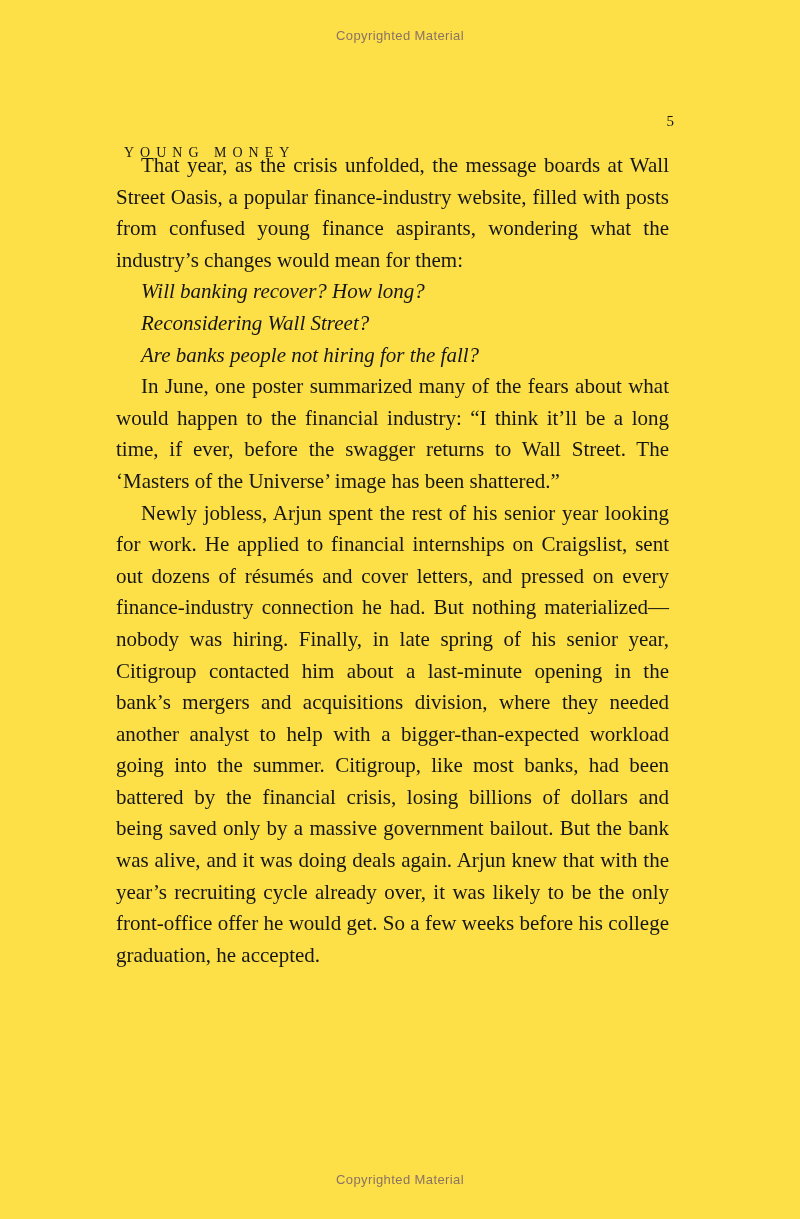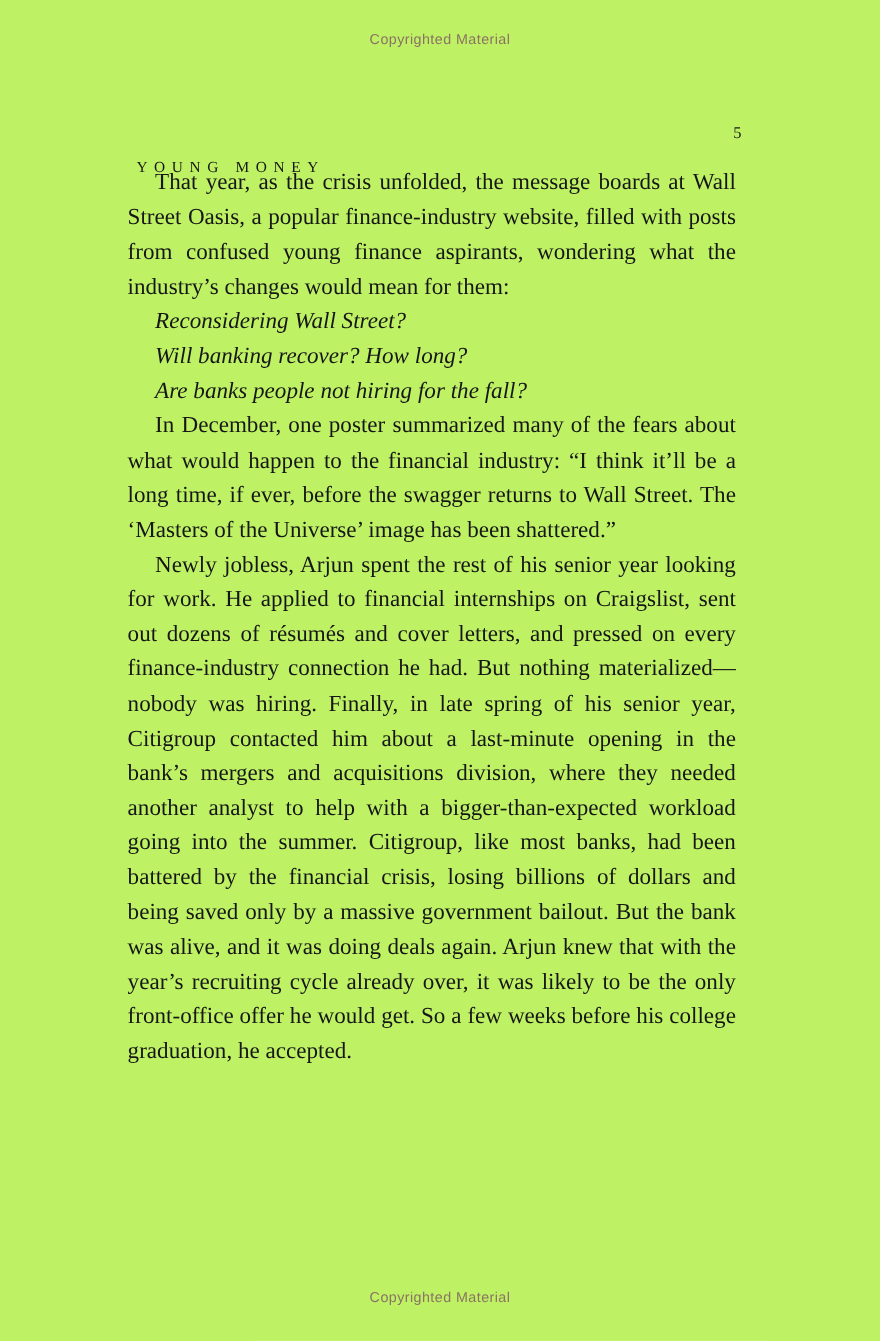--- a/index.html
+++ b/index.html
@@ -2,21 +2,21 @@
 <html style="--copyright: #8a7265; --text: #161616;"><head>
 <meta charset="utf-8">
 <style>
   * { margin: 0; padding: 0; box-sizing: border-box; }
   html, body { background: #ffffff; }
   .page {
     position: relative;
     width: 800px;
     height: 1219px;
     margin: 0 auto;
-    background: #bef264;
+    background: #fde047;
     font-family: "Liberation Serif", serif;
     color: var(--text, #161616);
     overflow: hidden;
   }
   .copyright {
     position: absolute;
     left: 0;
     width: 100%;
     text-align: center;
     font-family: "Liberation Sans", sans-serif;
@@ -70,22 +70,22 @@
 
   <div class="copyright top">Copyrighted Material</div>
 
   <div class="running-header">
     <span class="running-title">YOUNG MONEY</span>
     <span class="page-num">5</span>
   </div>
 
   <div class="body-text">
       <p class="body">That year, as the crisis unfolded, the message boards at Wall Street Oasis, a popular finance-industry website, filled with posts from confused young finance aspirants, wondering what the industry’s changes would mean for them:</p>
+      <p class="quote">Will banking recover? How long?</p>
       <p class="quote">Reconsidering Wall Street?</p>
-      <p class="quote">Will banking recover? How long?</p>
       <p class="quote">Are banks people not hiring for the fall?</p>
-      <p class="body">In December, one poster summarized many of the fears about what would happen to the financial industry: “I think it’ll be a long time, if ever, before the swagger returns to Wall Street. The ‘Masters of the Universe’ image has been shattered.”</p>
+      <p class="body">In June, one poster summarized many of the fears about what would happen to the financial industry: “I think it’ll be a long time, if ever, before the swagger returns to Wall Street. The ‘Masters of the Universe’ image has been shattered.”</p>
       <p class="body">Newly jobless, Arjun spent the rest of his senior year looking for work. He applied to financial internships on Craigslist, sent out dozens of résumés and cover letters, and pressed on every finance-industry connection he had. But nothing materialized—nobody was hiring. Finally, in late spring of his senior year, Citigroup contacted him about a last-minute opening in the bank’s mergers and acquisitions division, where they needed another analyst to help with a bigger-than-expected workload going into the summer. Citigroup, like most banks, had been battered by the financial crisis, losing billions of dollars and being saved only by a massive government bailout. But the bank was alive, and it was doing deals again. Arjun knew that with the year’s recruiting cycle already over, it was likely to be the only front-office offer he would get. So a few weeks before his college graduation, he accepted.</p>
     </div>
 
   <div class="copyright bottom">Copyrighted Material</div>
 
 </div>
 
 </body></html>

